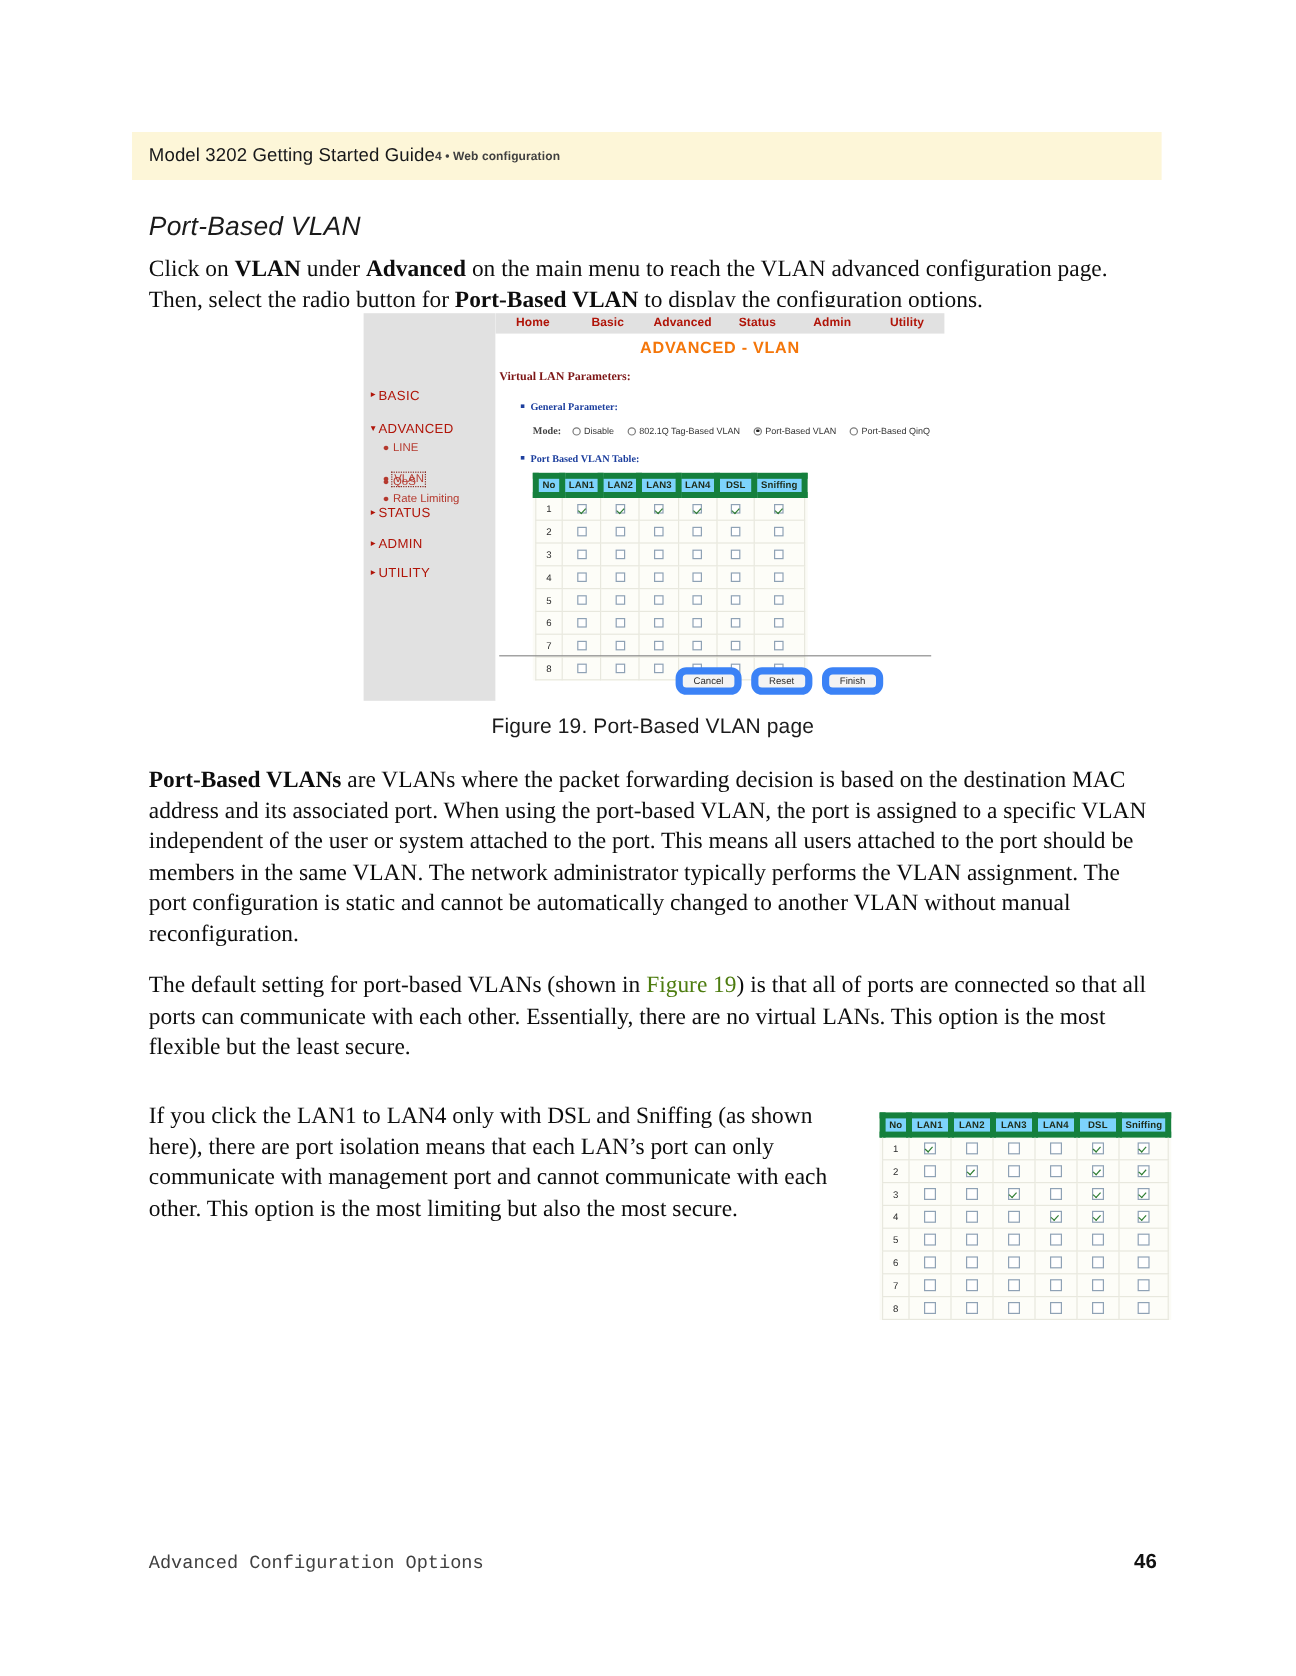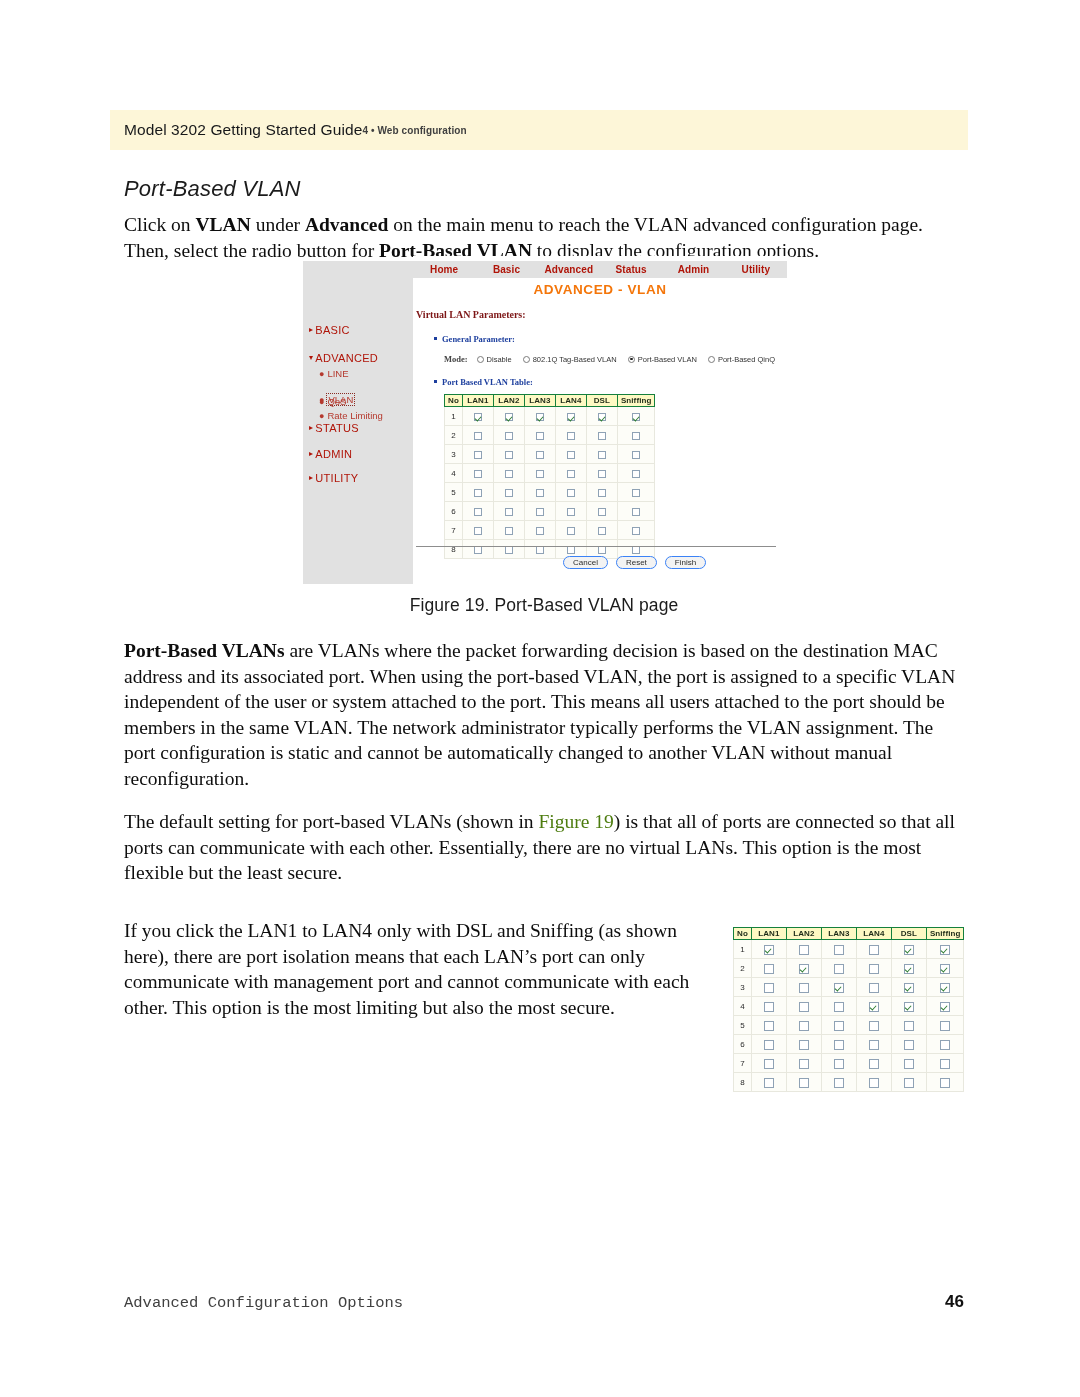--- a/index.html
+++ b/index.html
@@ -221,25 +221,25 @@
     color: #1d3f9e;
   }
 
   
   table.vlan-table {
     border-collapse: collapse;
     background: #fbfbf6;
     font-family: "Liberation Sans", sans-serif;
   }
   table.vlan-table th {
-    background: #fef9c3;
+    background: #7dd3fc;
     color: #1d2a17;
     font-size: 8px;
     font-weight: bold;
-    border: 1px solid #15803d;
+    border: 5px solid #15803d;
     padding: 1px 3px;
     text-align: center;
     letter-spacing: .1px;
   }
   table.vlan-table td {
     border: 1px solid #e8e8de;
     text-align: center;
     background: #fdfdf8;
     padding: 0;
   }
@@ -288,21 +288,21 @@
     left: 260px;
     top: 300px;
     display: flex;
     gap: 8px;
   }
   .ui-btn {
     font-family: "Liberation Sans", sans-serif;
     font-size: 8px;
     color: #2c2c2c;
     background: #f3f3f3;
-    border: 1px solid #3b82f6;
+    border: 6px solid #3b82f6;
     border-radius: 9px;
     padding: 1px 9px;
     white-space: nowrap;
   }
 
   
   .fig-caption {
     position: absolute;
     left: 124px;
     top: 595px;

